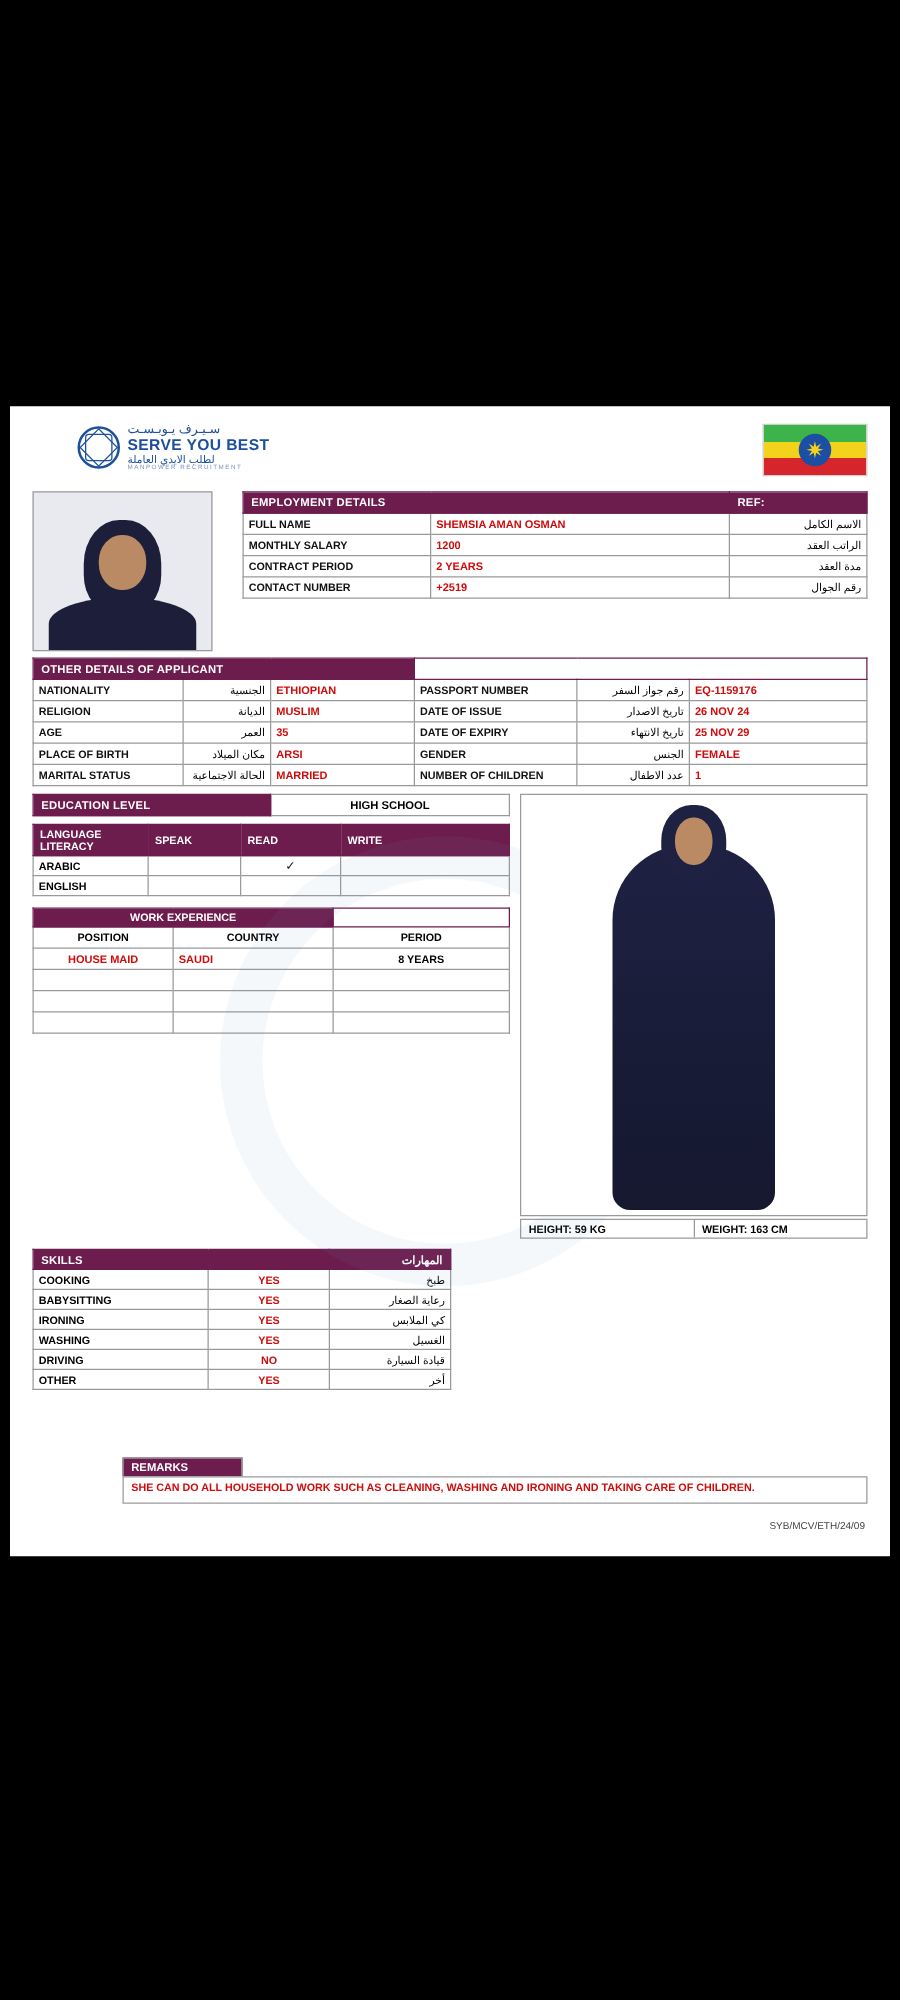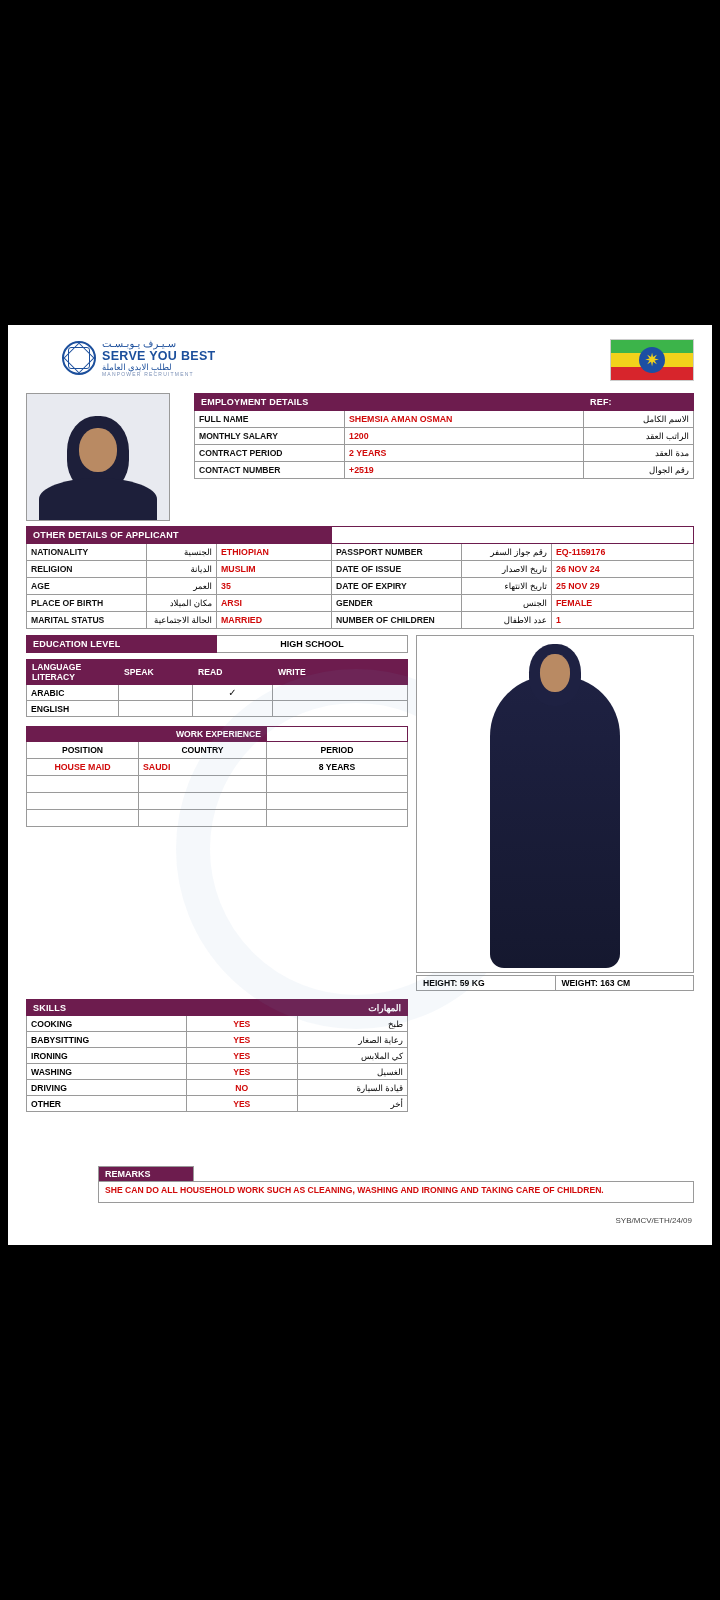--- a/index.html
+++ b/index.html
@@ -109,21 +109,21 @@
   
   .midwrap { display: flex; gap: 8px; margin-top: 6px; align-items: flex-start; }
   .midleft { width: 382px; flex: none; }
   .midright { flex: 1; }
   .edu-table td { height: 17px; }
   .lang { margin-top: 6px; }
   .lang th { background: #6d1c4e; color: #fff; font-size: 8.6px; font-weight: bold; text-align: left; padding: 2px 5px; }
   .lang td { height: 16px; text-align: center; }
   .lang td.first { text-align: left; font-weight: bold; font-size: 8.6px; }
   .work { margin-top: 9px; }
-  .work th { background: #6d1c4e; color: #fff; font-size: 8.6px; font-weight: bold; text-align: right; padding: 2px 5px; }
+  .work th { background: #6d1c4e; color: #fff; font-size: 8.6px; font-weight: bold; text-align: center; padding: 2px 5px; }
   .work .sub td { text-align: center; font-weight: bold; font-size: 8.6px; }
   .work td { height: 17px; }
   .full-photo {
     height: 338px; border: 1px solid #9a9a9a; background: #fff; position: relative; overflow: hidden;
   }
   .fp-body {
     position: absolute; left: 50%; bottom: 4px; transform: translateX(-50%);
     width: 130px; height: 292px;
     background: linear-gradient(#1e2142, #15182f);
     border-radius: 60px 60px 14px 14px;
@@ -139,21 +139,21 @@
     background: #b98a63;
   }
   .hw {
     display: flex; margin-top: 2px; border: 1px solid #9a9a9a;
   }
   .hw div {
     flex: 1; font-size: 8.6px; font-weight: bold; padding: 2px 6px;
   }
   .hw div + div { border-left: 1px solid #9a9a9a; }
   
-  .skills { margin-top: 8px; width: 382px; }
+  .skills { margin-top: 8px; width: 335px; }
   .skills td { height: 16px; }
   .skills .sk-lbl { font-weight: bold; font-size: 8.6px; width: 42%; }
   .skills .sk-val { text-align: center; color: #d10a0a; font-weight: bold; font-size: 8.6px; width: 29%; }
   .skills .sk-ar { text-align: right; font-size: 8.6px; direction: rtl; }
   
   .remarks { position: absolute; left: 72px; right: 0; bottom: 32px; }
   .rm-head {
     background: #6d1c4e; color: #fff; font-weight: bold; font-size: 9px;
     padding: 2px 6px; width: 96px; border: 1px solid #9a9a9a; border-bottom: none;
   }

